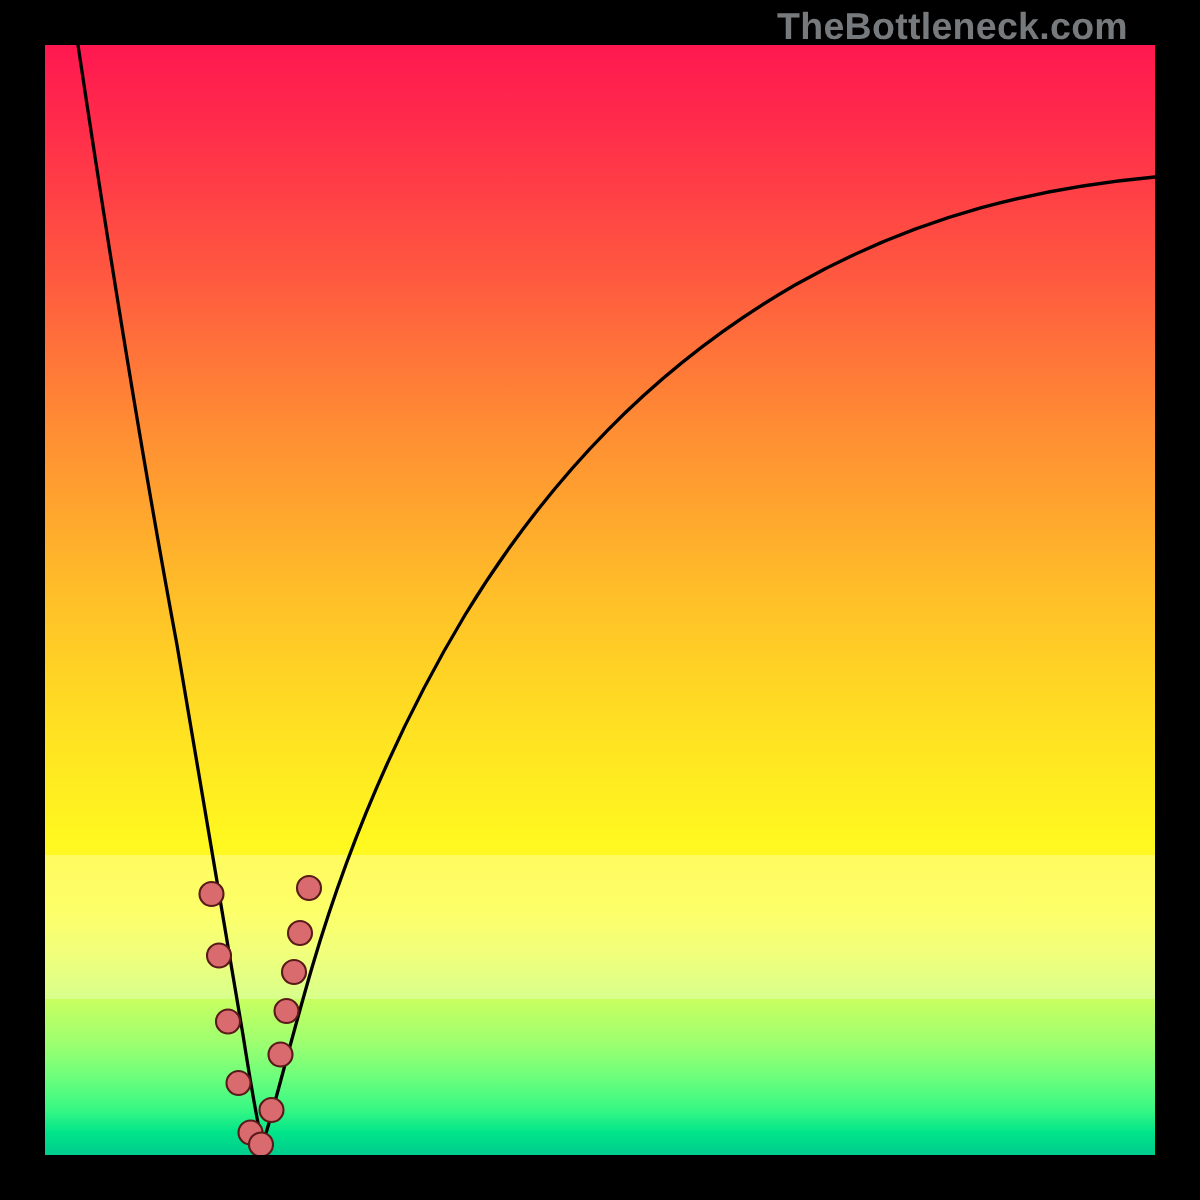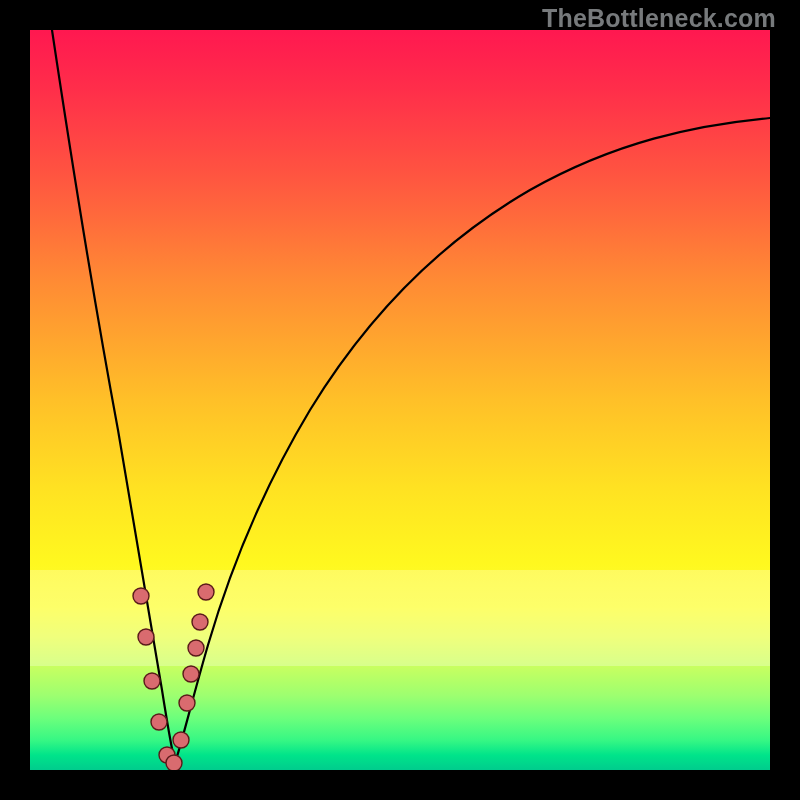--- a/index.html
+++ b/index.html
@@ -9,21 +9,20 @@
     height: 800px;
     overflow: hidden;
     background: #000;
     font-family: Arial, Helvetica, sans-serif;
   }
   .frame {
     position: relative;
     width: 764px;
     height: 800px;
     background: #000;
-    padding-left: 24px;
   }
   .plot-area {
     position: absolute;
     left: 30px;
     top: 30px;
     width: 740px;
     height: 740px;
     overflow: hidden;
   }
   .gradient-bg {

